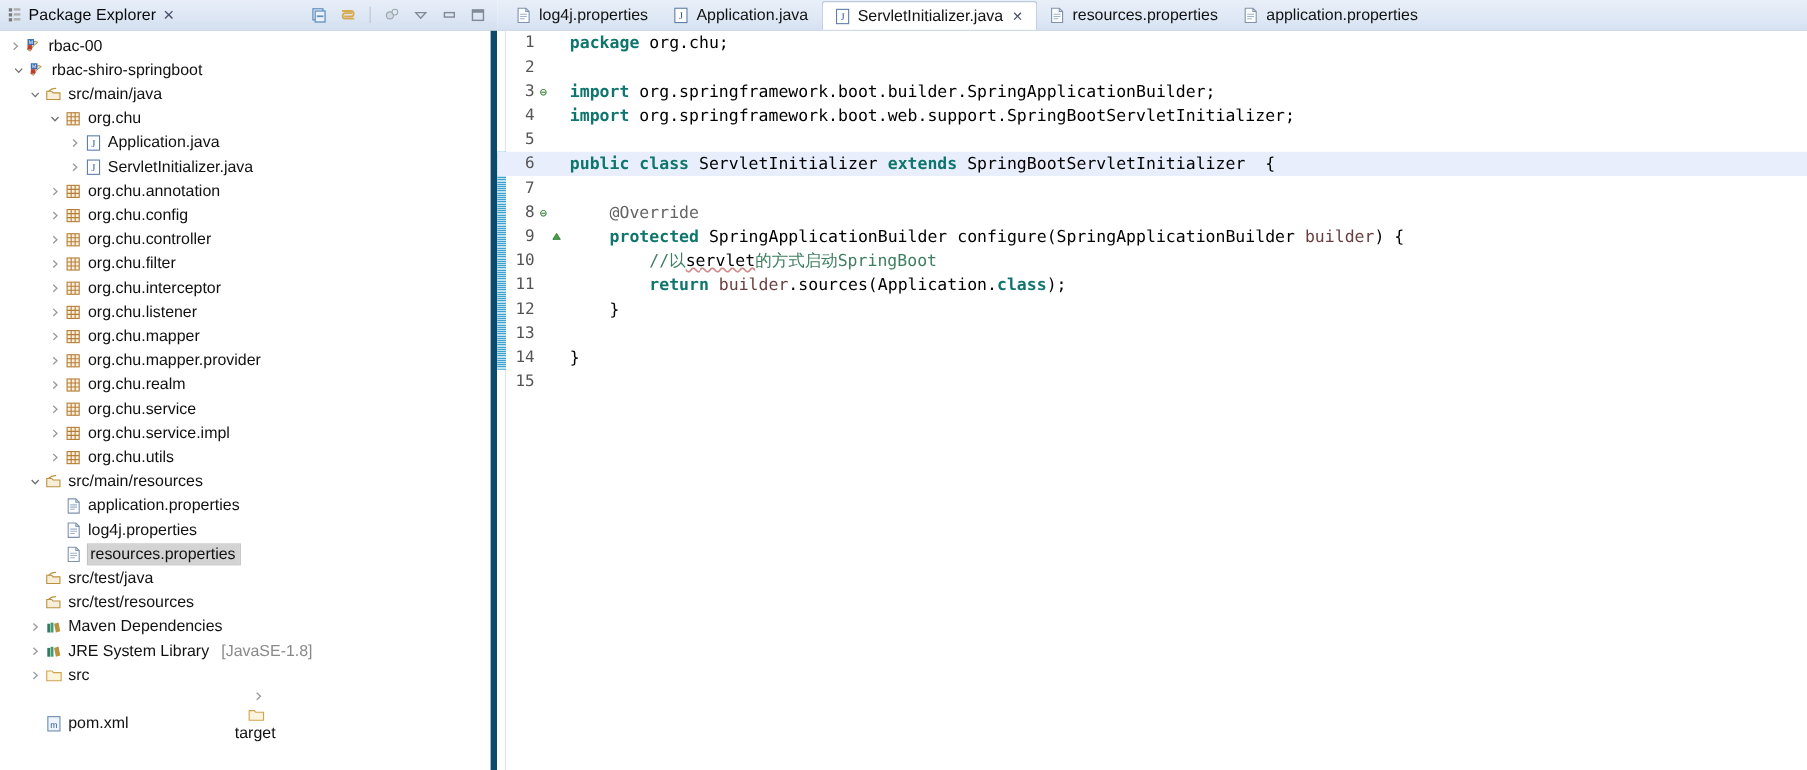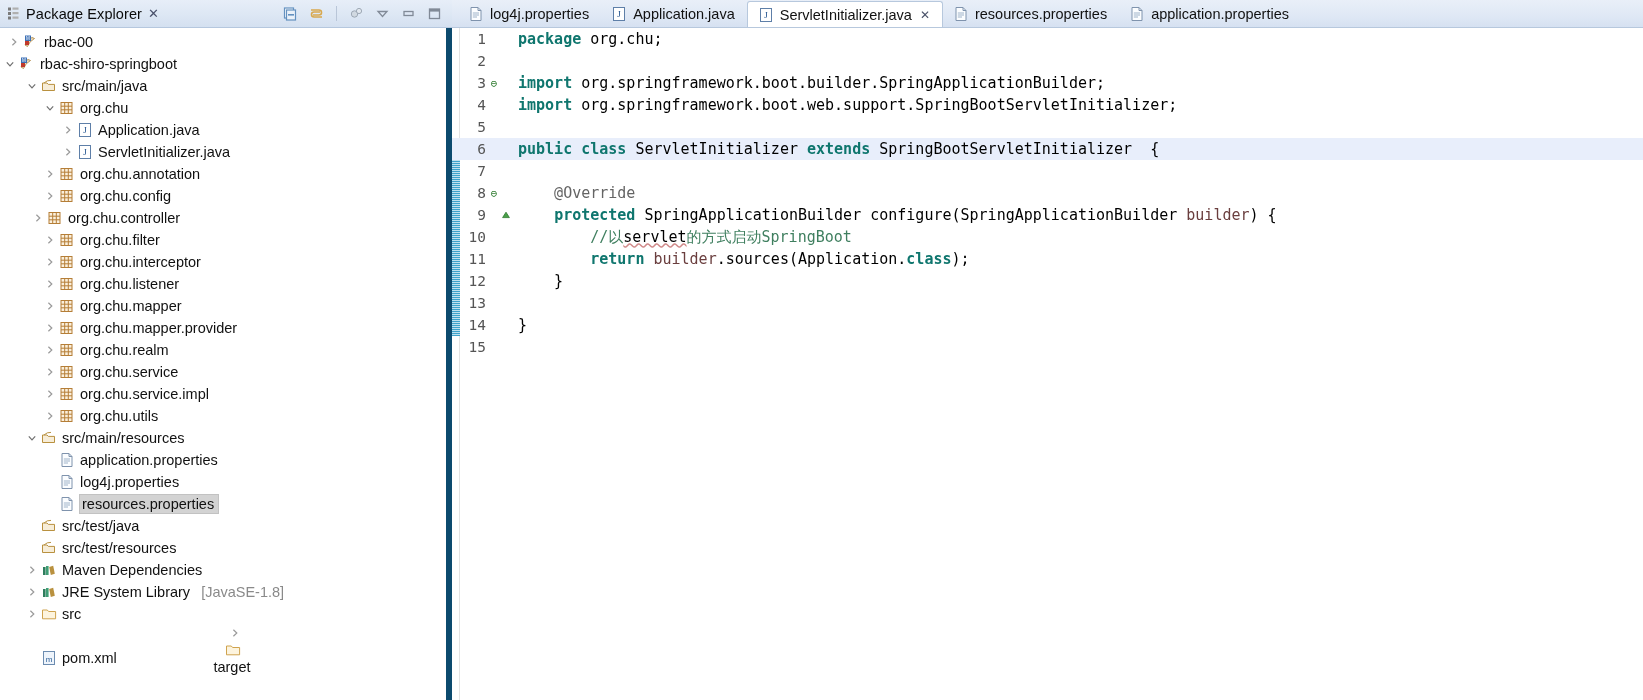--- a/index.html
+++ b/index.html
@@ -206,21 +206,21 @@
             <span class="ico">
               <svg width="16" height="16" viewBox="0 0 16 16">
                 <path d="M2 11 q2.5-6 7-7.5 l2.5 1 q-5 2.5-7 8z" fill="#f0e0c0" stroke="#b08a4a" stroke-width=".9"></path>
                 <rect x="2" y="1.5" width="6" height="5.5" fill="#3b6fb5"></rect>
                 <text x="5" y="6" font-size="4.6" fill="#fff" text-anchor="middle" font-family="sans-serif">M</text>
                 <rect x="2" y="7" width="4" height="4" fill="#c0392b"></rect>
               </svg>
             </span>
             <span class="label">rbac-00</span>
           </div>
-          <div class="row" style="padding-left: 2px;">
+          <div class="row" style="padding-left: 9px;">
             <span class="twisty">
               <svg width="10" height="10" viewBox="0 0 10 10">
                 <path d="M1.8 3.4 L5 6.8 L8.2 3.4" fill="none" stroke="#6f6f6f" stroke-width="1.2"></path>
               </svg>
             </span>
             <span class="ico">
               <svg width="16" height="16" viewBox="0 0 16 16">
                 <path d="M2 11 q2.5-6 7-7.5 l2.5 1 q-5 2.5-7 8z" fill="#f0e0c0" stroke="#b08a4a" stroke-width=".9"></path>
                 <rect x="2" y="1.5" width="6" height="5.5" fill="#3b6fb5"></rect>
                 <text x="5" y="6" font-size="4.6" fill="#fff" text-anchor="middle" font-family="sans-serif">M</text>
@@ -315,21 +315,21 @@
               <svg width="16" height="16" viewBox="0 0 16 16">
                 <rect x="2" y="2.5" width="11" height="11" fill="#fbf0dd" stroke="#b57e37" stroke-width="1"></rect>
                 <line x1="2" y1="6.2" x2="13" y2="6.2" stroke="#b57e37" stroke-width="1"></line>
                 <line x1="2" y1="9.8" x2="13" y2="9.8" stroke="#b57e37" stroke-width="1"></line>
                 <line x1="5.7" y1="2.5" x2="5.7" y2="13.5" stroke="#b57e37" stroke-width="1"></line>
                 <line x1="9.3" y1="2.5" x2="9.3" y2="13.5" stroke="#b57e37" stroke-width="1"></line>
               </svg>
             </span>
             <span class="label">org.chu.config</span>
           </div>
-          <div class="row" style="padding-left: 30px; text-align: center;">
+          <div class="row" style="padding-left: 42px; text-align: center;">
             <span class="twisty">
               <svg width="10" height="10" viewBox="0 0 10 10">
                 <path d="M3.4 1.8 L6.8 5 L3.4 8.2" fill="none" stroke="#9a9a9a" stroke-width="1.2"></path>
               </svg>
             </span>
             <span class="ico">
               <svg width="16" height="16" viewBox="0 0 16 16">
                 <rect x="2" y="2.5" width="11" height="11" fill="#fbf0dd" stroke="#b57e37" stroke-width="1"></rect>
                 <line x1="2" y1="6.2" x2="13" y2="6.2" stroke="#b57e37" stroke-width="1"></line>
                 <line x1="2" y1="9.8" x2="13" y2="9.8" stroke="#b57e37" stroke-width="1"></line>

